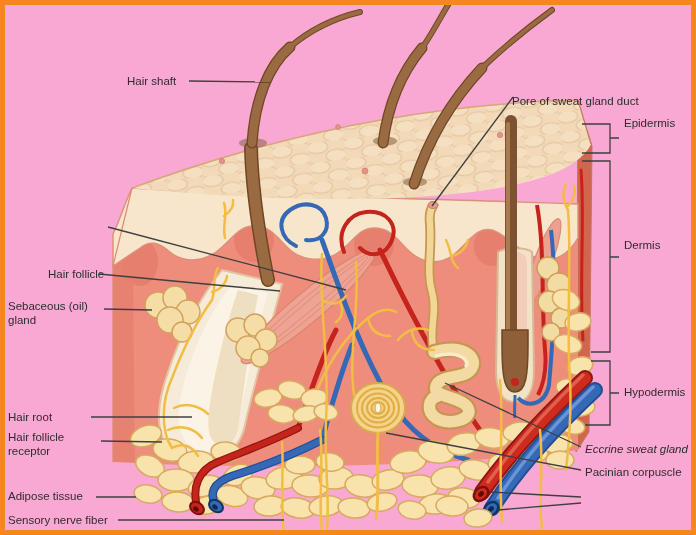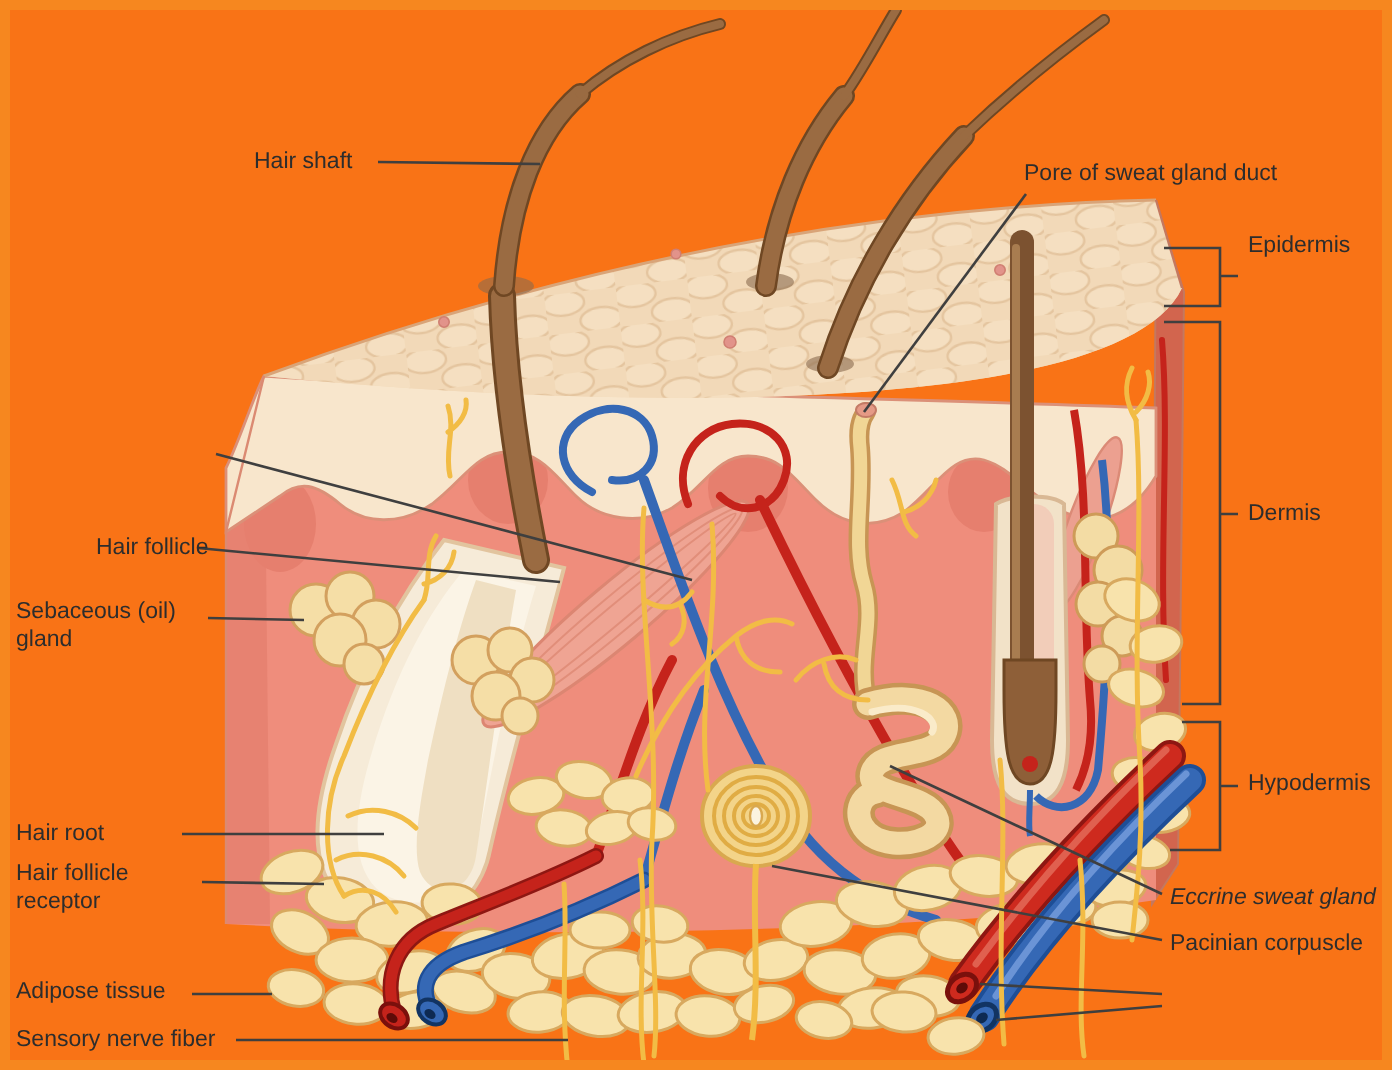--- a/index.html
+++ b/index.html
@@ -1,26 +1,26 @@
 <!DOCTYPE html>
 <html><head>
 <meta charset="utf-8">
 <style>
   html,body{margin:0;padding:0;background:#fff;}
-  .stage{position:relative;width:696px;height:535px;background:#f97316;overflow:hidden;
+  .stage{position:relative;width:696px;height:535px;background:#f9a8d4;overflow:hidden;
          font-family:"Liberation Sans", sans-serif;}
   .frame{position:absolute;inset:0;border:5px solid #F6871F;pointer-events:none;z-index:50;}
   .art{position:absolute;left:0;top:0;z-index:1;}
   .lbl{position:absolute;z-index:10;font-size:11.5px;line-height:1.22;color:#2d2d2d;}
   .nowrap{white-space:nowrap;}
   
   .lbl-hair-shaft{left:127px;top:74px;}
-  .lbl-pore{left:512px;top:80px;}
+  .lbl-pore{left:512px;top:94px;}
   .lbl-epidermis{left:624px;top:116px;}
-  .lbl-dermis{left:624px;top:250px;}
+  .lbl-dermis{left:624px;top:238px;}
   .lbl-hypodermis{left:624px;top:385px;}
   .lbl-arrector{left:8px;top:215px;width:72px;}
   .lbl-hair-follicle{left:8px;top:267px;padding-left:40px;}
   .lbl-sebaceous{left:8px;top:299px;width:88px;}
   .lbl-hair-root{left:8px;top:410px;}
   .lbl-receptor{left:8px;top:430px;width:70px;}
   .lbl-adipose{left:8px;top:489px;}
   .lbl-sensory{left:8px;top:513px;}
   .lbl-eccrine{left:585px;top:442px;font-style:italic;}
   .lbl-pacinian{left:585px;top:465px;}

